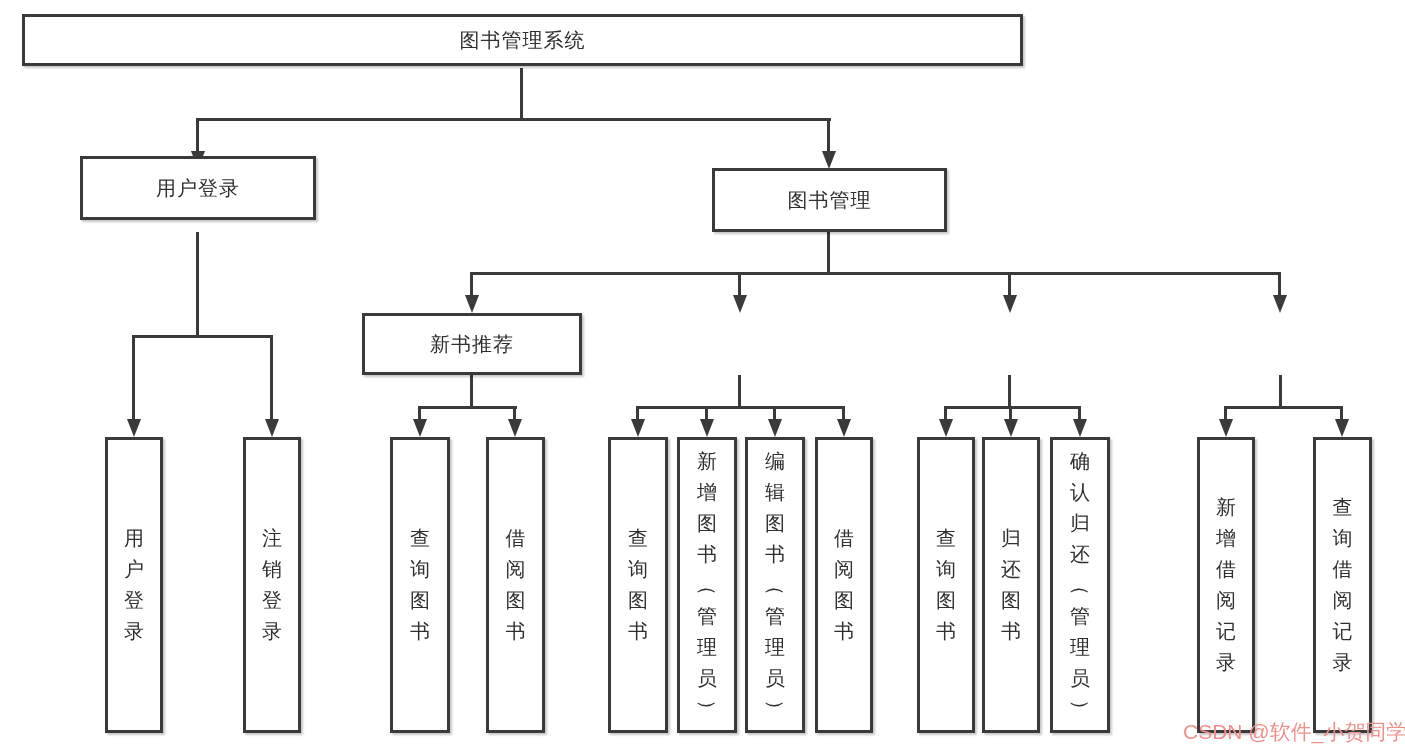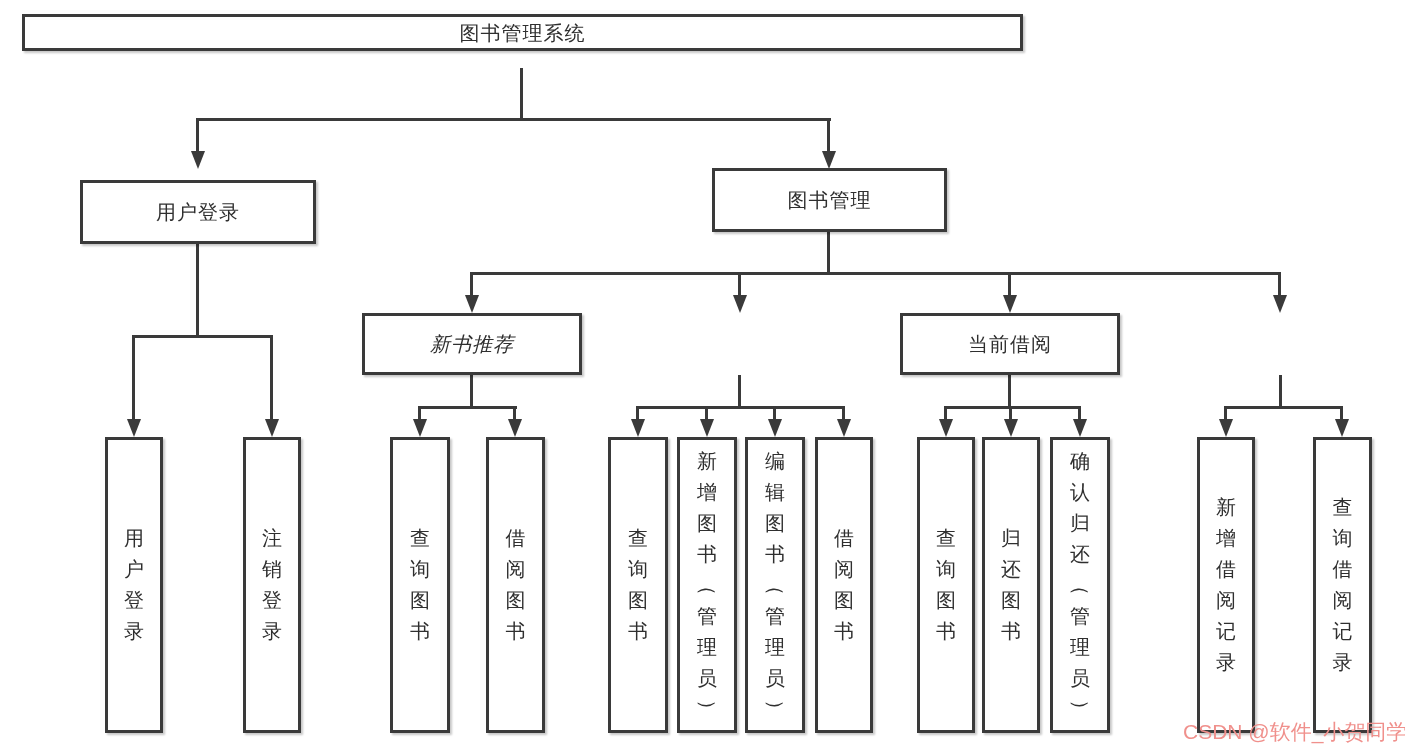--- a/index.html
+++ b/index.html
@@ -31,36 +31,33 @@
   .watermark {
     position:absolute; left:1183px; top:718px; z-index:6;
     font-size:21px; color:var(--watermark,#f0908c); white-space:nowrap;
   }
 </style>
 </head>
 <body>
 
 <div class="canvas">
 
-  <div class="node" style="left:22px;top:14px;width:1001px;height:37px;">
+  <div class="node" style="left:22px;top:14px;width:1001px;height:52px;">
     <span class="label">图书管理系统</span>
   </div>
 
-  <div class="node" style="left:80px;top:180px;width:236px;height:64px;">
+  <div class="node" style="left:80px;top:156px;width:236px;height:64px;">
     <span class="label">用户登录</span>
   </div>
   <div class="node" style="left:712px;top:168px;width:235px;height:64px;">
     <span class="label">图书管理</span>
   </div>
 
-  <div class="node" style="left:362px;top:313px;width:220px;height:62px;font-style:italic;">
+  <div class="node" style="left:362px;top:313px;width:220px;height:62px;">
     <span class="label">新书推荐</span>
-  </div>
-  <div class="node" style="left:900px;top:313px;width:220px;height:62px;">
-    <span class="label">当前借阅</span>
   </div>
 
   <div class="node vbox" style="left:105px;top:437px;width:58px;height:296px;">
     <span class="label vtext">
         <span class="vchar">用</span>
         <span class="vchar">户</span>
         <span class="vchar">登</span>
         <span class="vchar">录</span>
       </span>
   </div>

